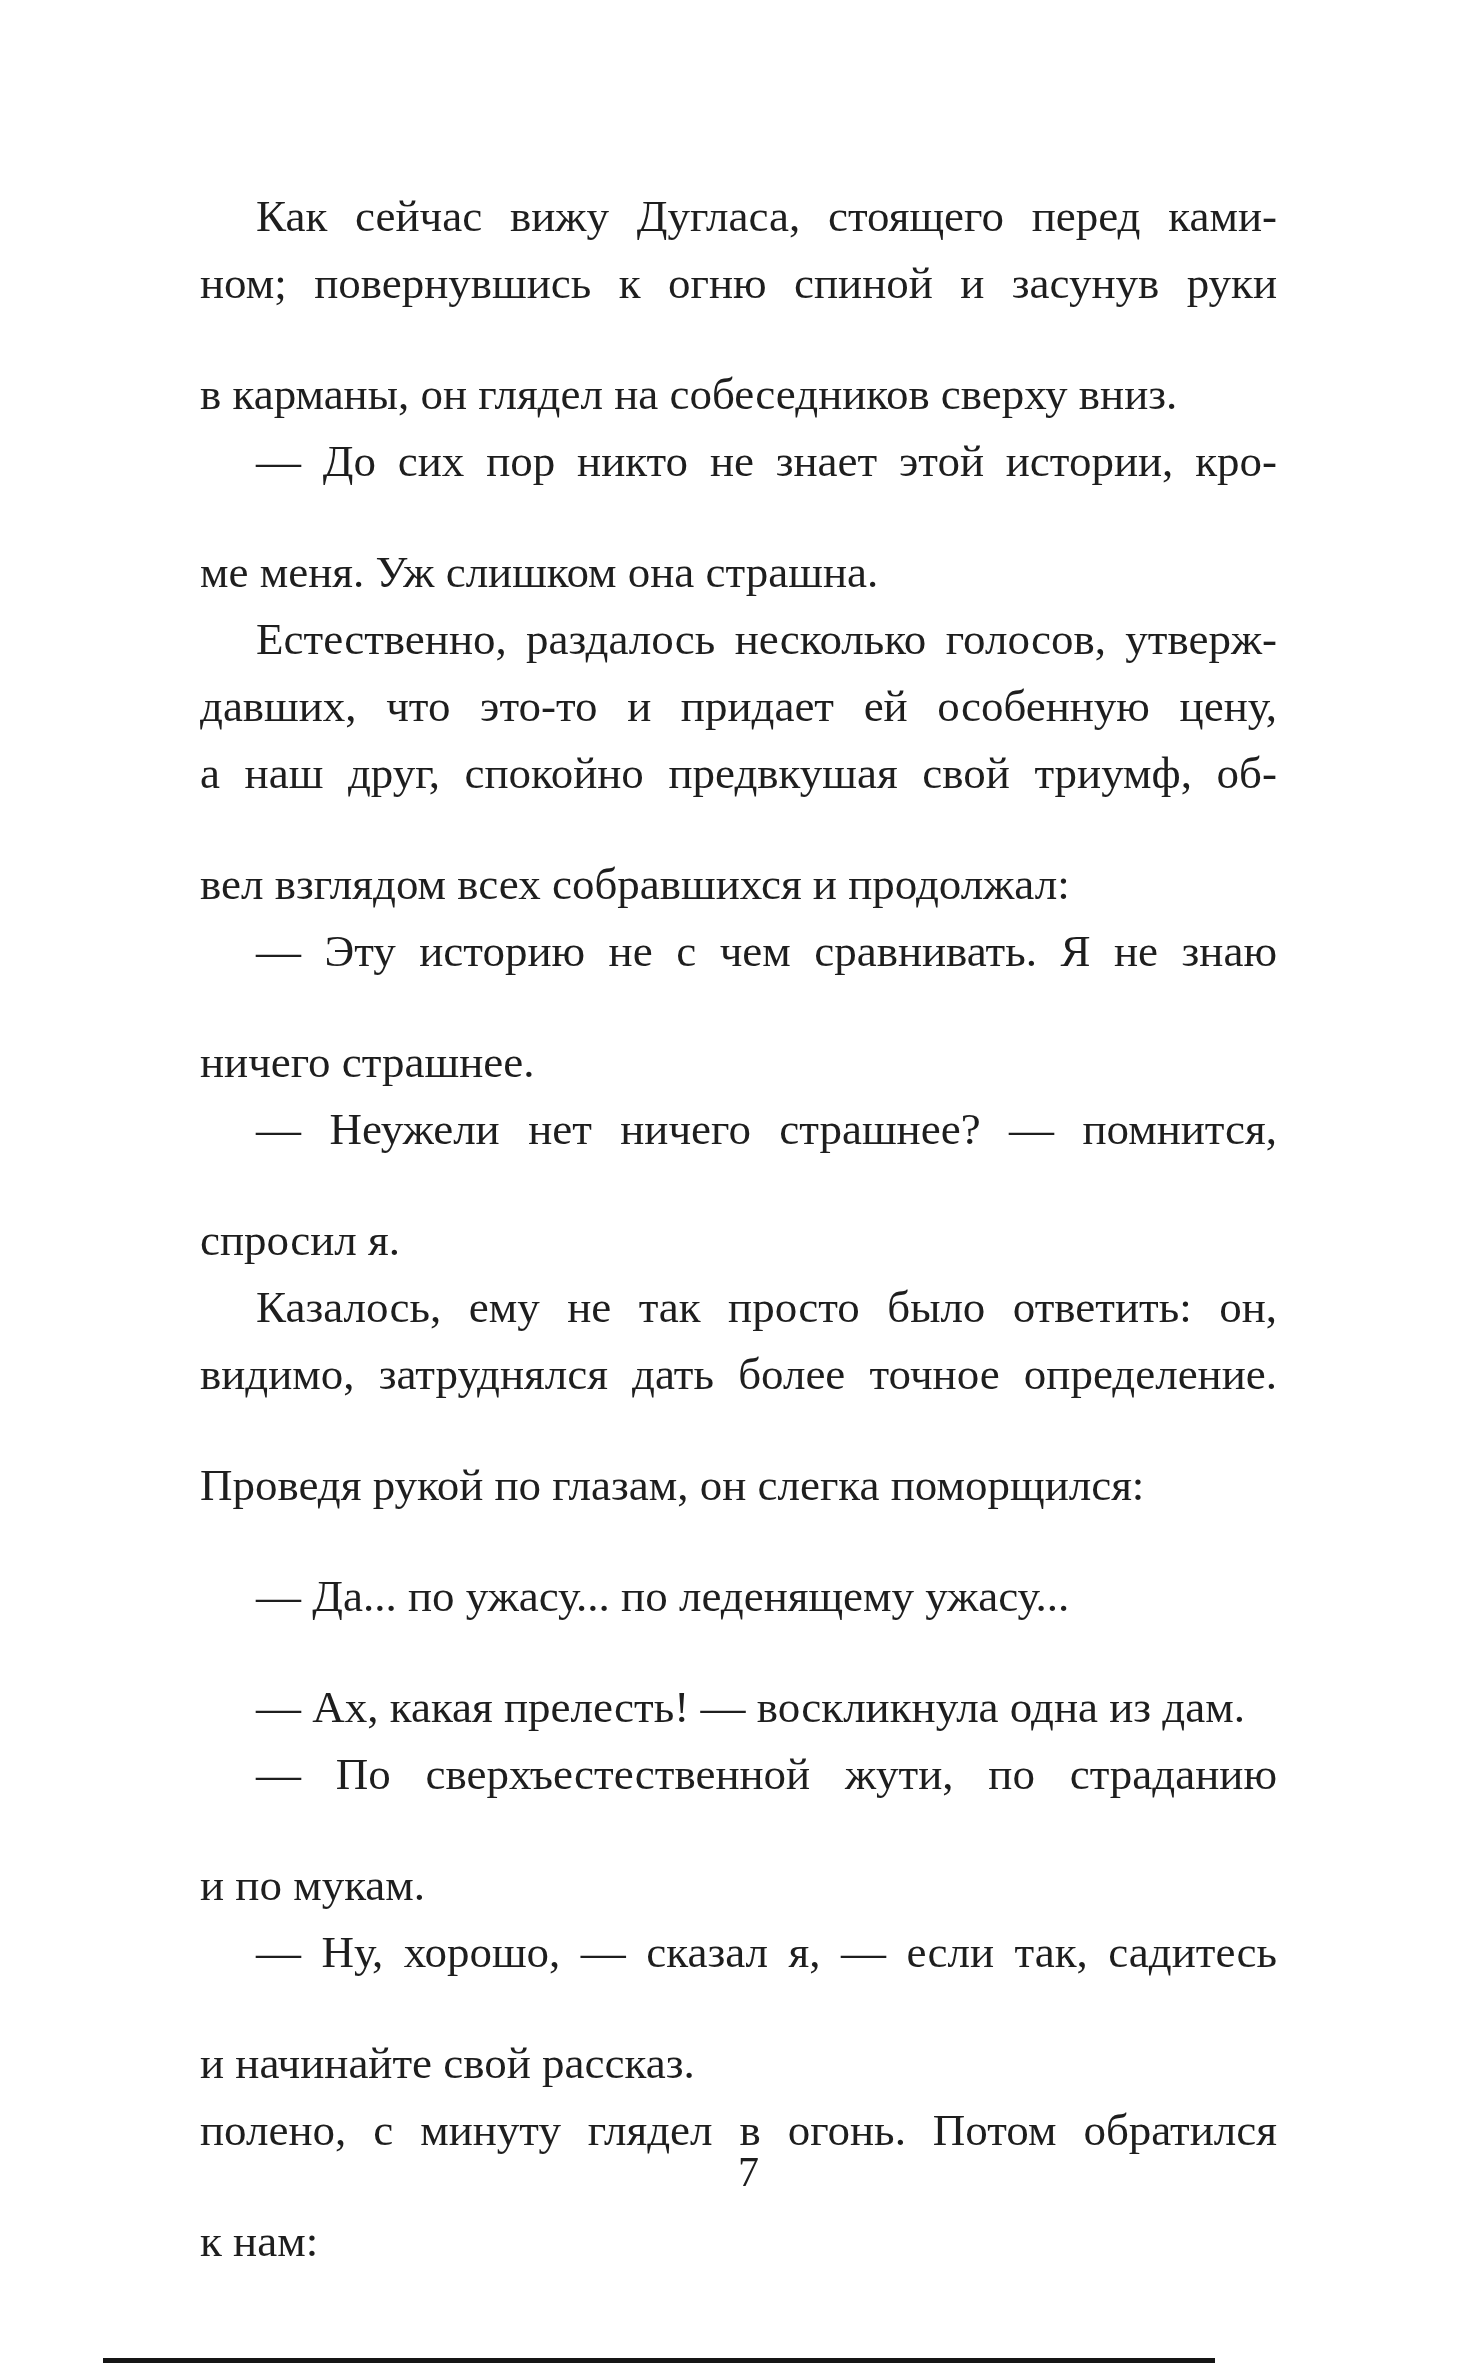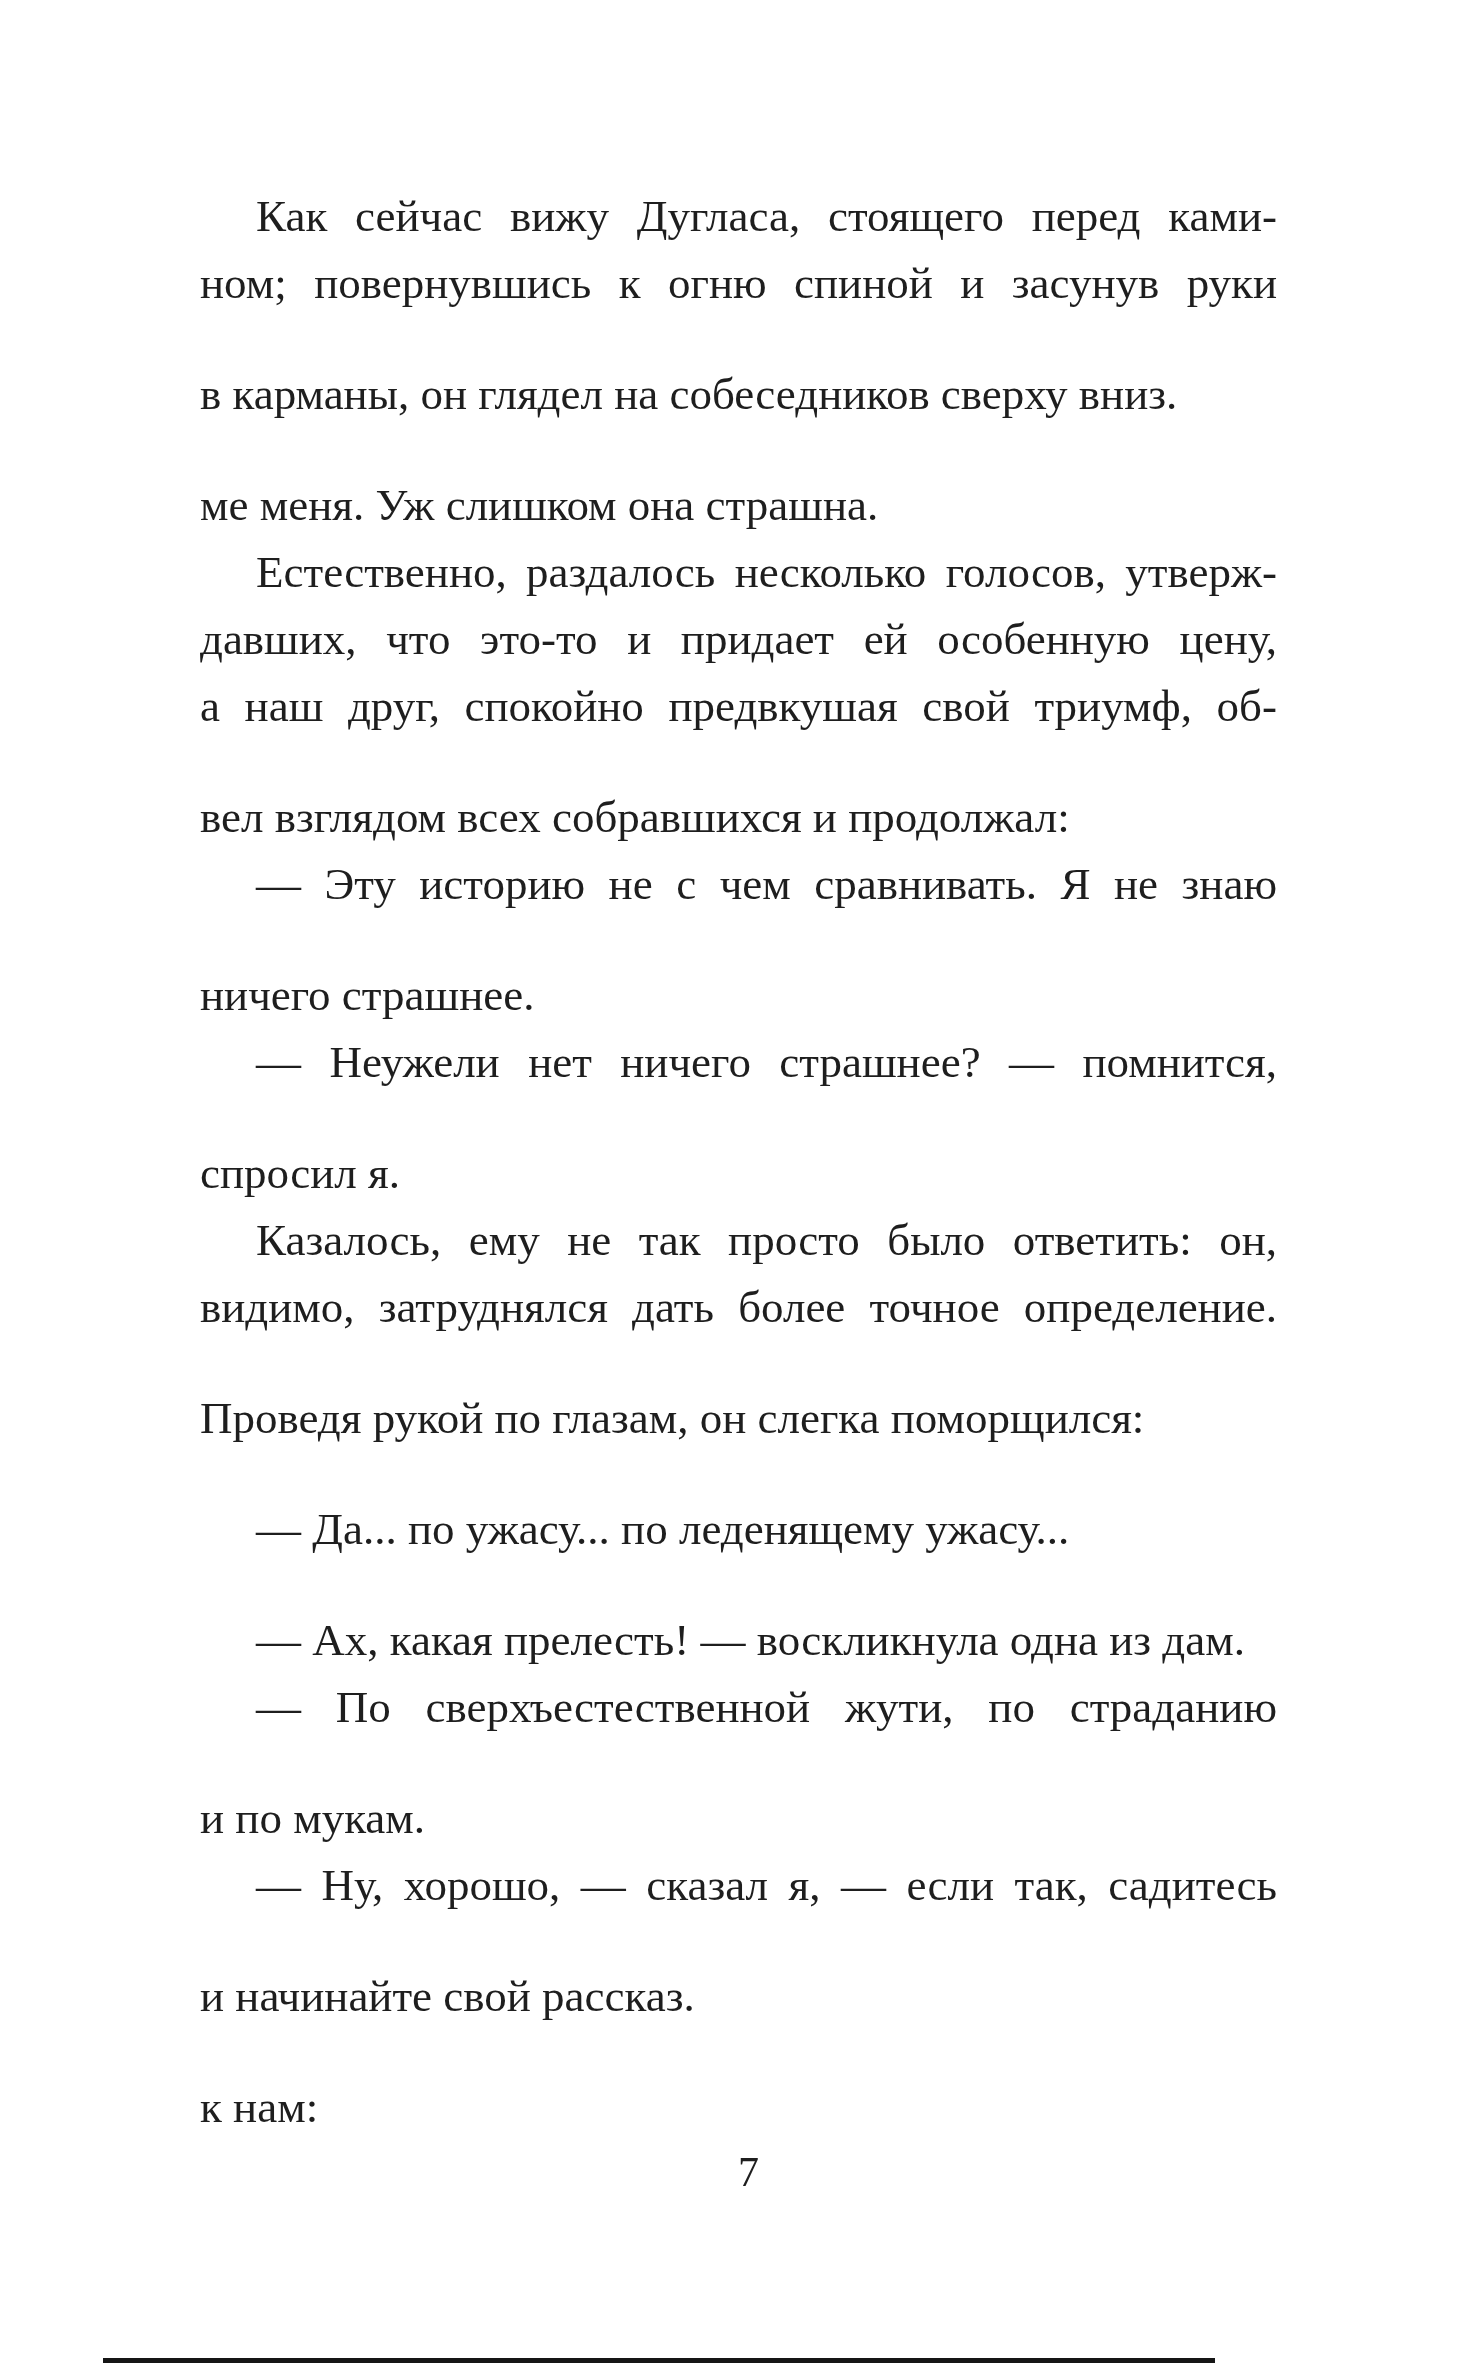--- a/index.html
+++ b/index.html
@@ -56,20 +56,21 @@
 <body>
 
 <div class="page">
   <div class="text-block" id="text-block">
       <div class="paragraph">
         <div class="line first">Как сейчас вижу Дугласа, стоящего перед ками-</div>
         <div class="line">ном; повернувшись к огню спиной и засунув руки</div>
         <div class="line last">в карманы, он глядел на собеседников сверху вниз.</div>
       </div>
       <div class="paragraph">
+        <div class="line first">— До сих пор никто не знает этой истории, кро-</div>
         <div class="line last">ме меня. Уж слишком она страшна.</div>
       </div>
       <div class="paragraph">
         <div class="line first">Естественно, раздалось несколько голосов, утверж-</div>
         <div class="line">давших, что это-то и придает ей особенную цену,</div>
         <div class="line">а наш друг, спокойно предвкушая свой триумф, об-</div>
         <div class="line last">вел взглядом всех собравшихся и продолжал:</div>
       </div>
       <div class="paragraph">
         <div class="line first">— Эту историю не с чем сравнивать. Я не знаю</div>
@@ -92,18 +93,19 @@
       </div>
       <div class="paragraph">
         <div class="line first">— По сверхъестественной жути, по страданию</div>
         <div class="line last">и по мукам.</div>
       </div>
       <div class="paragraph">
         <div class="line first">— Ну, хорошо, — сказал я, — если так, садитесь</div>
         <div class="line last">и начинайте свой рассказ.</div>
       </div>
       <div class="paragraph">
+        <div class="line">полено, с минуту глядел в огонь. Потом обратился</div>
         <div class="line last">к нам:</div>
       </div>
     </div>
   <div class="page-number">7</div>
   <div class="scan-edge"></div>
 </div>
 
 </body></html>

